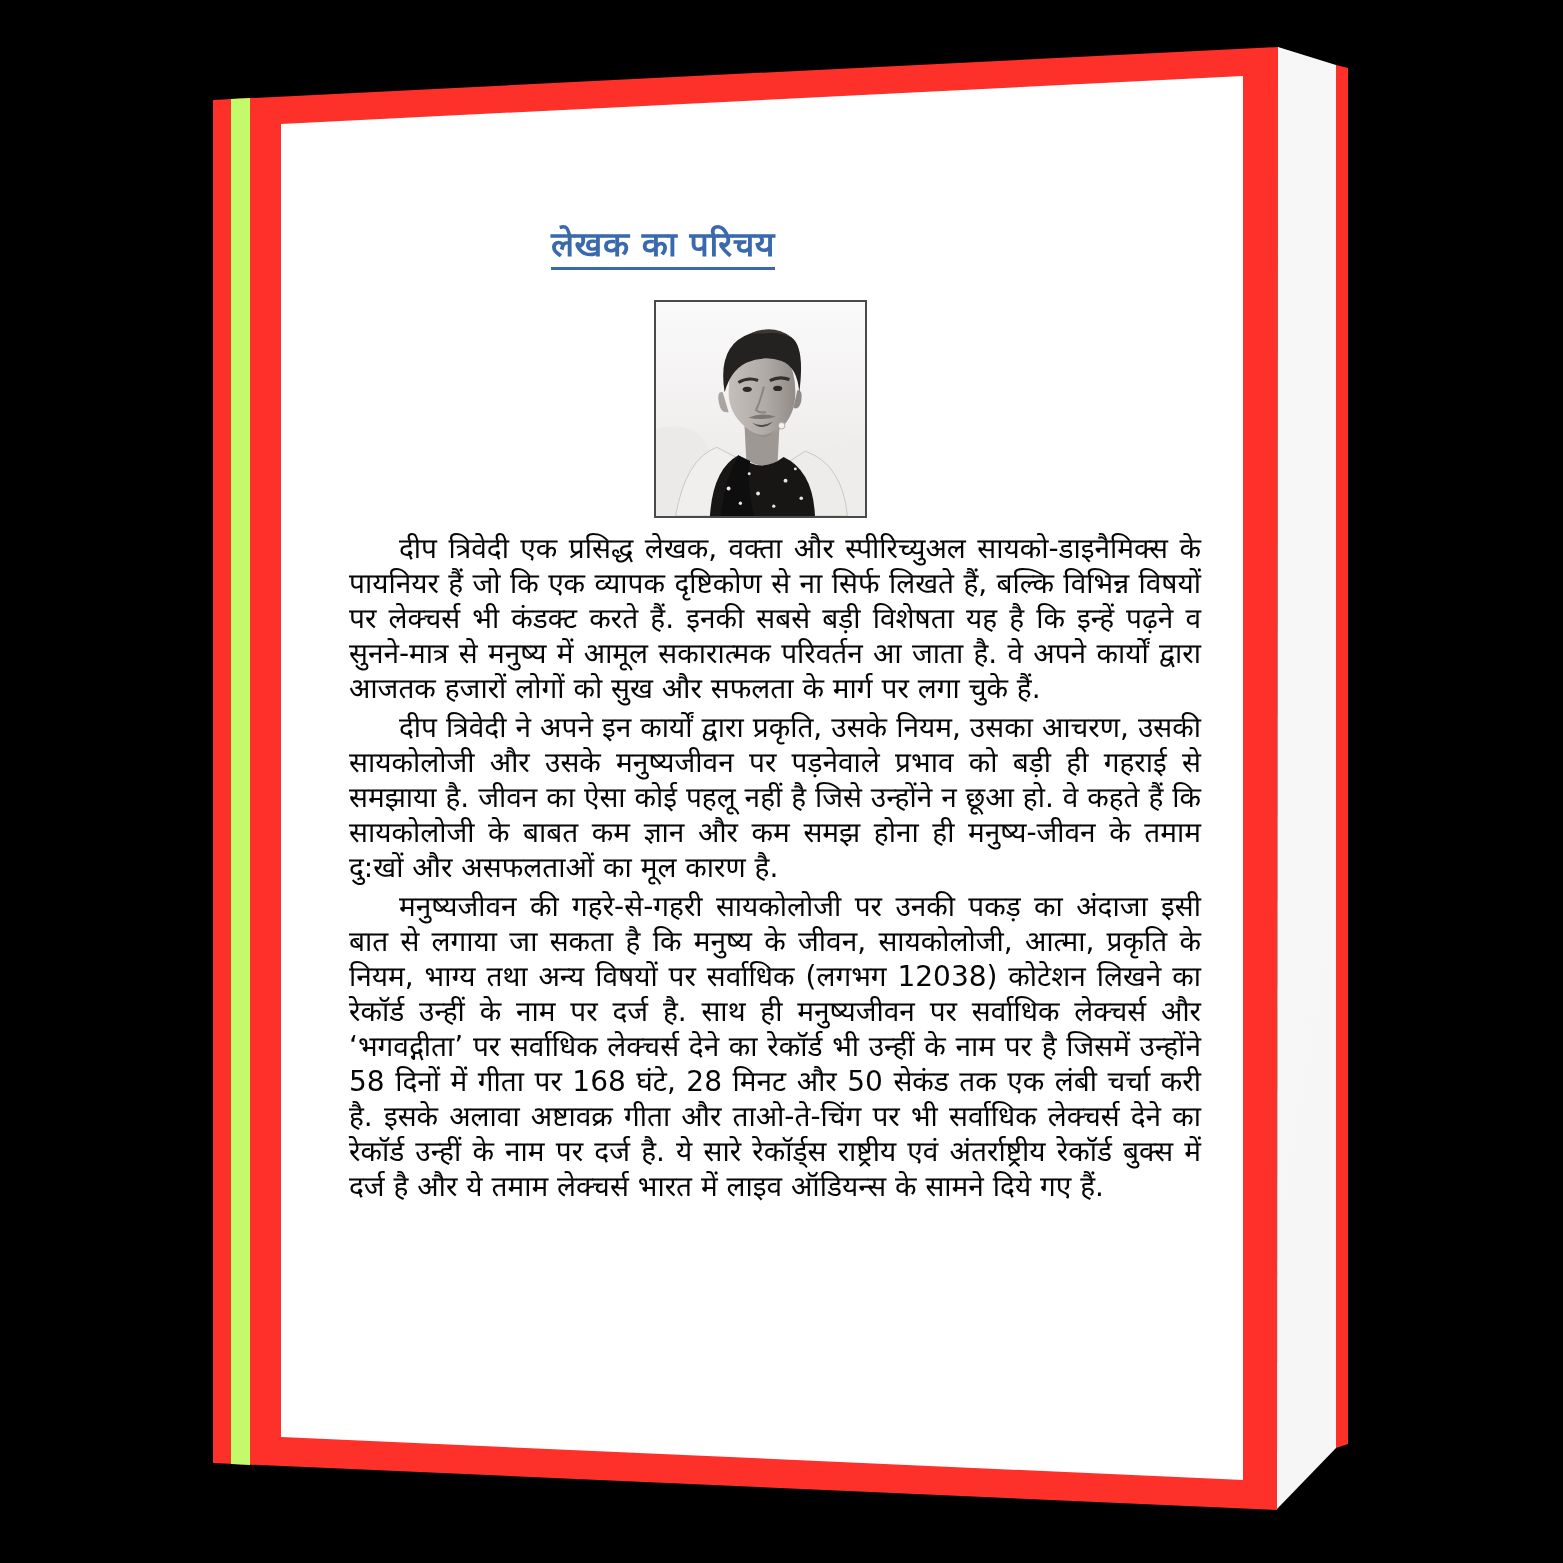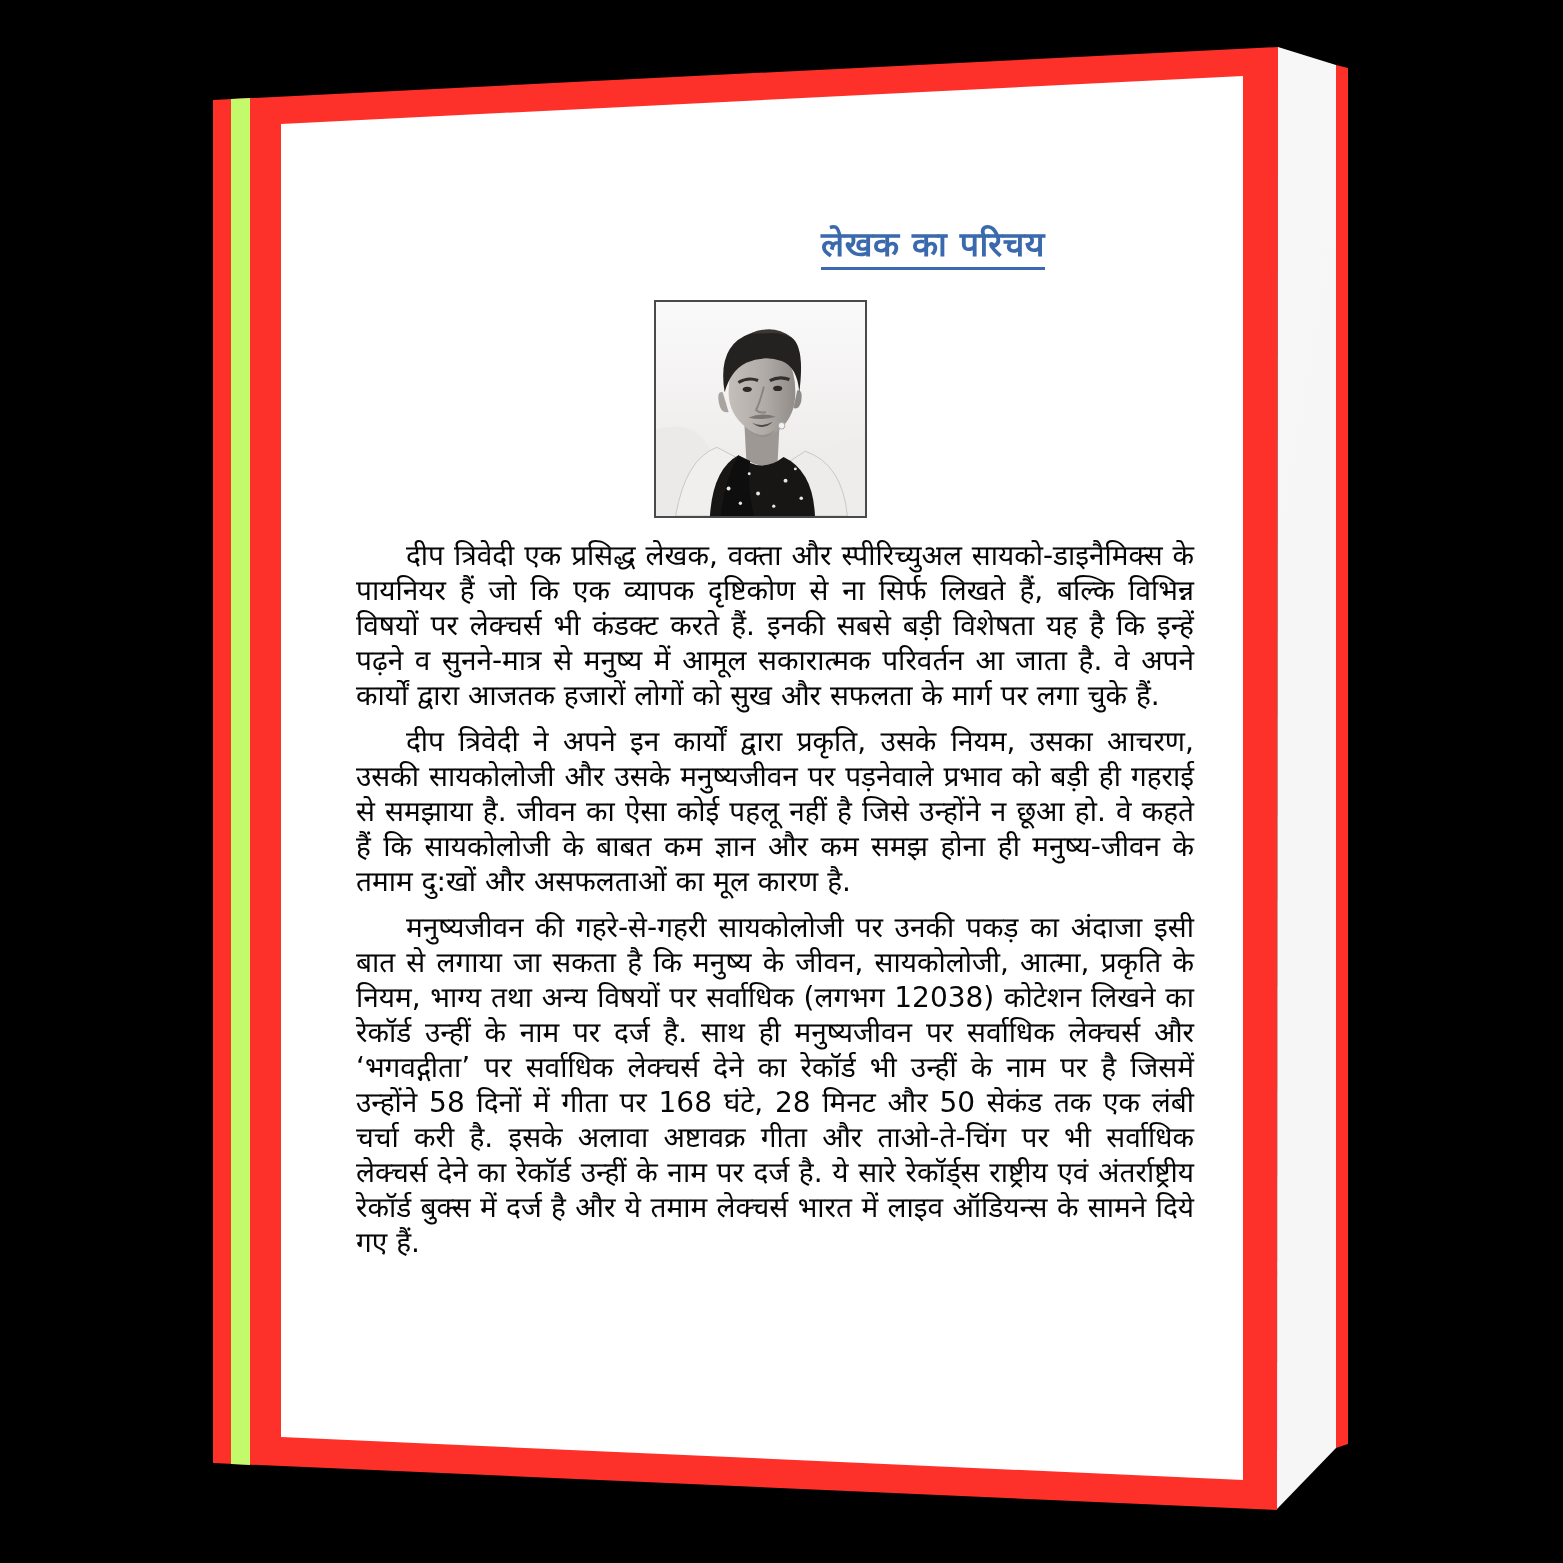--- a/index.html
+++ b/index.html
@@ -14,30 +14,30 @@
   #accent-stripe{background:var(--stripe-green,#c2fa6c);
     clip-path:polygon(231px 99px,250px 98px,250px 1465px,231px 1464px);}
   #inner-page{background:var(--page-white,#ffffff);
     clip-path:polygon(281px 124px,1243px 76px,1243px 1480px,281px 1437px);}
   #fore-edge{background:linear-gradient(100deg,#e9e7e7 0%,#faf9f9 30%,#f6f5f5 100%);
     clip-path:polygon(1278px 47px,1336px 65px,1336px 1448px,1277px 1509px);}
   #back-cover-edge{background:var(--cover-red,#fd302a);
     clip-path:polygon(1336px 65px,1348px 68px,1348px 1444px,1336px 1448px);}
   
   #content{position:absolute;left:0;top:0;width:1563px;height:1563px;color:#000;}
-  #page-title-wrap{position:absolute;left:281px;top:220px;width:764px;text-align:right;}
+  #page-title-wrap{position:absolute;left:281px;top:220px;width:764px;text-align:center;}
   #page-title{display:inline-block;font-size:34px;font-weight:bold;
     color:var(--title-blue,#3a6aad);border-bottom:3px solid var(--title-blue,#3a6aad);
     padding-bottom:1px;letter-spacing:0.5px;}
   #author-photo{position:absolute;left:654px;top:300px;width:213px;height:218px;
     border:2px solid #4a4a4a;box-sizing:border-box;background:#fbfafa;overflow:hidden;}
   #author-photo svg{display:block;width:100%;height:100%;}
   #body-text{position:absolute;left:345px;top:527px;width:860px;text-align:justify;
     font-size:28px;line-height:35px;color:#060606;}
-  #body-text p{margin:11px;text-indent:50px;}
+  #body-text p{margin:4px;text-indent:50px;}
 </style>
 </head>
 <body>
 
 <div id="canvas" style="--bg: #000000; --cover-red: #fd302a; --stripe-green: #c2fa6c; --page-white: #ffffff; --fore-edge: #f6f5f5; --title-blue: #3a6aad; --text-black: #060606;">
 
   <div class="layer" id="front-cover"></div>
   <div class="layer" id="accent-stripe"></div>
   <div class="layer" id="inner-page"></div>
   <div class="layer" id="fore-edge"></div>

